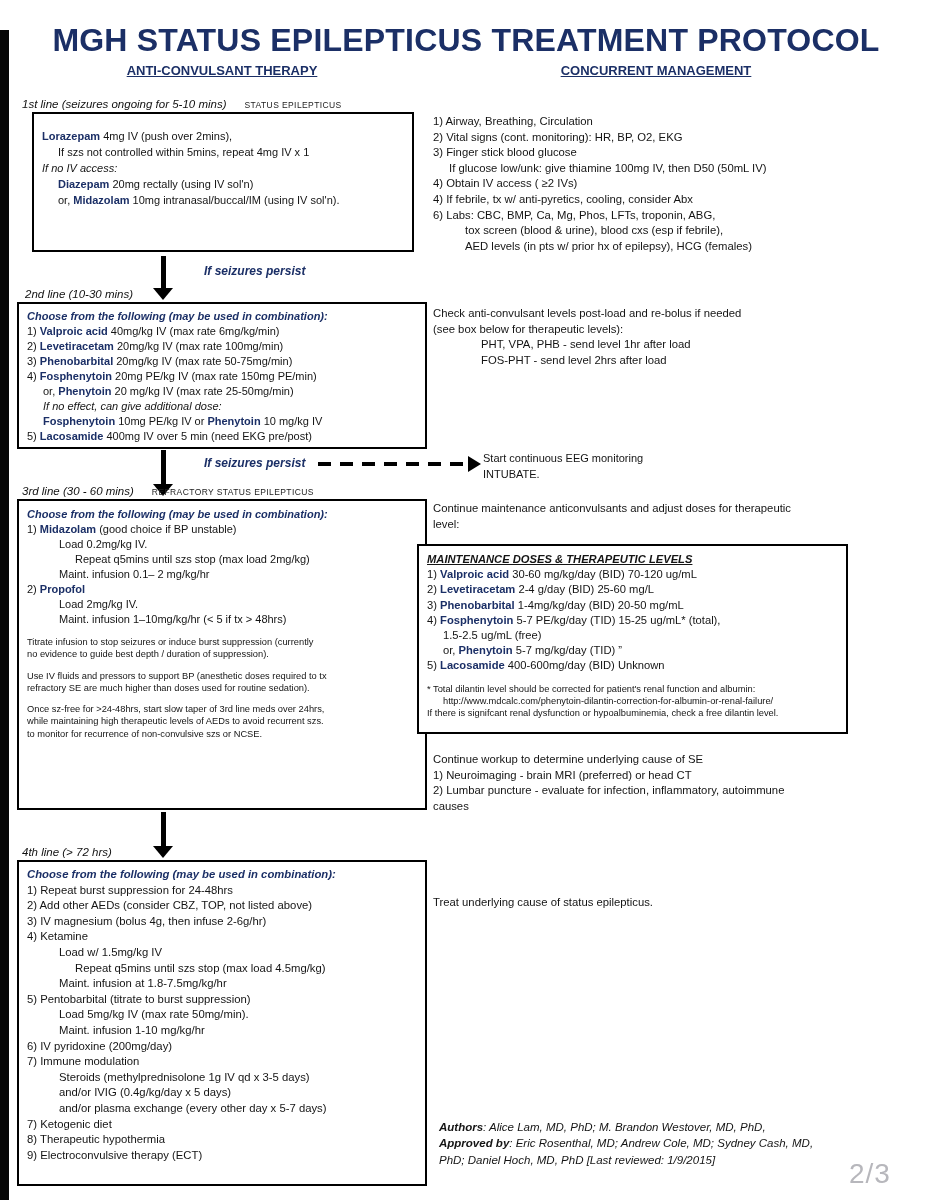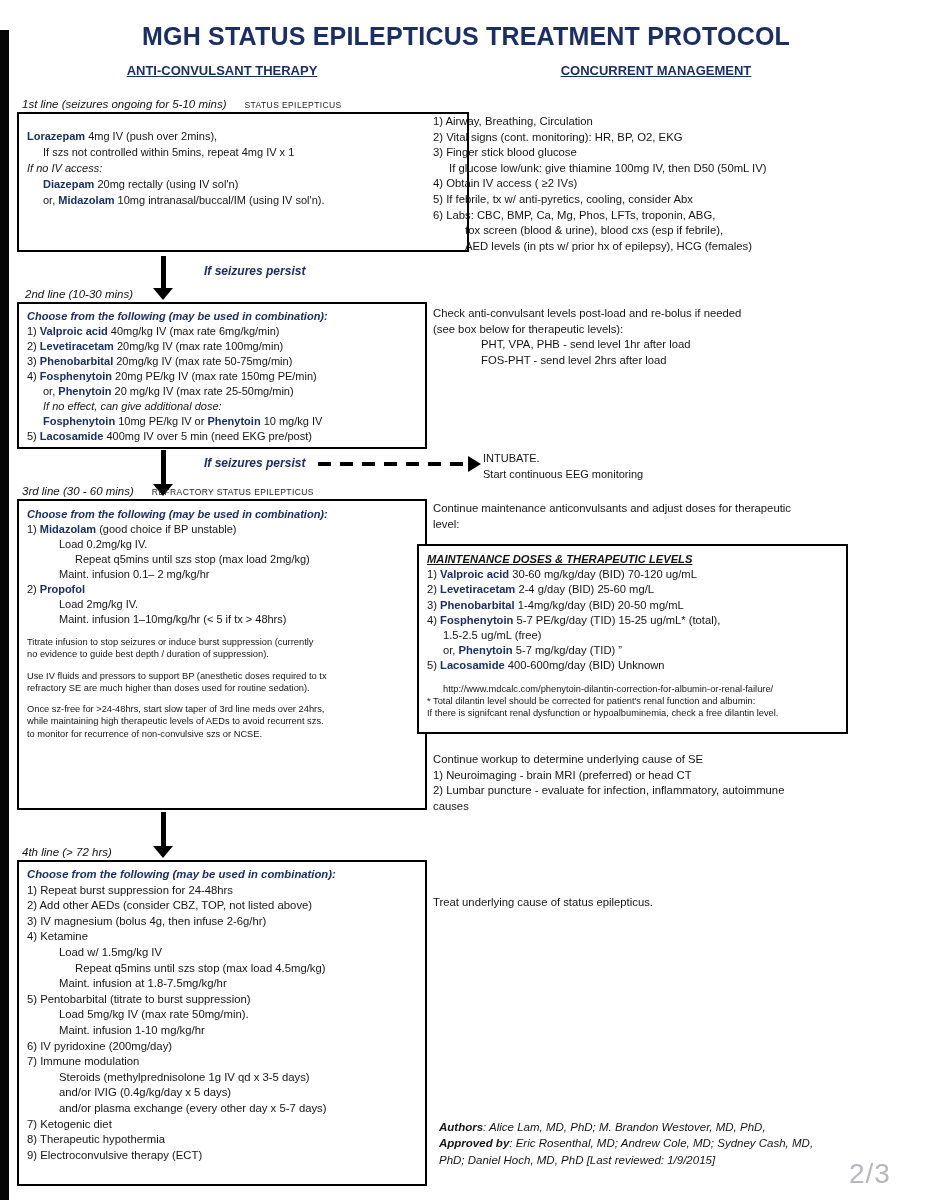--- a/index.html
+++ b/index.html
@@ -6,39 +6,39 @@
   html, body { background: #ffffff; }
   .page {
     position: relative; width: 932px; height: 1200px; margin: 0 auto;
     background: #ffffff; overflow: hidden;
     font-family: "Liberation Sans", "DejaVu Sans", sans-serif; color: #141414;
   }
   .scan-edge { position: absolute; left: 0; top: 30px; width: 9px; height: 1170px; background: #060606; }
 
   .title {
     position: absolute; top: 22px; left: 0; width: 932px; text-align: center;
-    font-size: 25px; font-weight: 700; color: var(--navy); letter-spacing: 0.2px;
+    font-size: 32px; font-weight: 700; color: var(--navy); letter-spacing: 0.2px;
   }
   .col-head {
     position: absolute; top: 63px; font-size: 13px; font-weight: 700;
     color: var(--navy); text-decoration: underline; text-align: center;
   }
   #lh { left: 17px;  width: 410px; }
   #rh { left: 440px; width: 432px; }
 
   .sec-label { position: absolute; display: flex; align-items: baseline; gap: 18px; white-space: nowrap; }
   .slbl { font-style: italic; font-size: 11.5px; color: #111; }
   .stag { font-size: 8.5px; letter-spacing: 0.4px; color: #222; }
   #sec1 { left: 22px; top: 98px; }
   #sec2 { left: 25px; top: 288px; }
   #sec3 { left: 22px; top: 485px; }
   #sec4 { left: 22px; top: 846px; flex-direction: column; }
 
   .box { position: absolute; border: 2px solid #000; background: #fff; padding: 5px 8px; }
-  #box1 { left: 17px; top: 112px; width: 452px; height: 140px; padding-top: 14px; }
+  #box1 { left: 32px; top: 112px; width: 382px; height: 140px; padding-top: 14px; }
   #box2 { left: 17px; top: 302px; width: 410px; height: 147px; }
   #box3 { left: 17px; top: 499px; width: 410px; height: 311px; padding-top: 6px; }
   #box4 { left: 17px; top: 860px; width: 410px; height: 326px; }
   #maintbox { left: 417px; top: 544px; width: 431px; height: 190px; padding-top: 6px; }
 
   .tline { font-size: 11px; line-height: 15px; white-space: nowrap; }
   #box1 .tline { line-height: 16px; }
   #box4 .tline { font-size: 11.3px; line-height: 15.6px; }
   #maintbox .tline { font-size: 11.2px; line-height: 15.2px; }
   .tline.small { font-size: 9.3px; line-height: 12.3px; }
@@ -129,22 +129,22 @@
     <div class="shaft"></div>
     <div class="vhead"></div>
   </div>
   <div class="persist" id="persist2">If seizures persist</div>
 
   <div class="harrow" id="dashedArrow">
     <div class="dash"></div>
     <div class="dhead"></div>
   </div>
   <div class="textblock" id="intubate">
+      <div class="tline"><span>Start continuous EEG monitoring</span></div>
       <div class="tline"><span>INTUBATE.</span></div>
-      <div class="tline"><span>Start continuous EEG monitoring</span></div>
     </div>
 
   <div class="sec-label" id="sec3">
     <span class="slbl">3rd line (30 - 60 mins)</span>
     <span class="stag">REFRACTORY STATUS EPILEPTICUS</span>
   </div>
   <div class="box" id="box3">
       <div class="tline"><span class="fb fi fn">Choose from the following (may be used in combination):</span></div>
       <div class="tline"><span>1) </span><span class="fb fn">Midazolam</span><span> (good choice if BP unstable)</span></div>
       <div class="tline" style="padding-left: 32px;"><span>Load 0.2mg/kg IV.</span></div>
@@ -195,21 +195,21 @@
       <div class="tline"><span>8) Therapeutic hypothermia</span></div>
       <div class="tline"><span>9) Electroconvulsive therapy (ECT)</span></div>
     </div>
 
   <div class="textblock" id="rb1">
       <div class="tline"><span>1) Airway, Breathing, Circulation</span></div>
       <div class="tline"><span>2) Vital signs (cont. monitoring): HR, BP, O2, EKG</span></div>
       <div class="tline"><span>3) Finger stick blood glucose</span></div>
       <div class="tline" style="padding-left: 16px;"><span>If glucose low/unk: give thiamine 100mg IV, then D50 (50mL IV)</span></div>
       <div class="tline"><span>4) Obtain IV access ( ≥2 IVs)</span></div>
-      <div class="tline"><span>5) If febrile, tx w/ anti-pyretics, cooling, consider Abx</span></div>
+      <div class="tline"><span>4) If febrile, tx w/ anti-pyretics, cooling, consider Abx</span></div>
       <div class="tline"><span>6) Labs: CBC, BMP, Ca, Mg, Phos, LFTs, troponin, ABG,</span></div>
       <div class="tline" style="padding-left: 32px;"><span>tox screen (blood &amp; urine), blood cxs (esp if febrile),</span></div>
       <div class="tline" style="padding-left: 32px;"><span>AED levels (in pts w/ prior hx of epilepsy), HCG (females)</span></div>
     </div>
   <div class="textblock" id="rb2">
       <div class="tline"><span>Check anti-convulsant levels post-load and re-bolus if needed</span></div>
       <div class="tline"><span>(see box below for therapeutic levels):</span></div>
       <div class="tline" style="padding-left: 48px;"><span>PHT, VPA, PHB - send level 1hr after load</span></div>
       <div class="tline" style="padding-left: 48px;"><span>FOS-PHT - send level 2hrs after load</span></div>
     </div>
@@ -220,22 +220,22 @@
   <div class="box" id="maintbox">
       <div class="tline"><span class="fb fi fu">MAINTENANCE DOSES &amp; THERAPEUTIC LEVELS</span></div>
       <div class="tline"><span>1) </span><span class="fb fn">Valproic acid</span><span> 30-60 mg/kg/day (BID) 70-120 ug/mL</span></div>
       <div class="tline"><span>2) </span><span class="fb fn">Levetiracetam</span><span> 2-4 g/day (BID) 25-60 mg/L</span></div>
       <div class="tline"><span>3) </span><span class="fb fn">Phenobarbital</span><span> 1-4mg/kg/day (BID) 20-50 mg/mL</span></div>
       <div class="tline"><span>4) </span><span class="fb fn">Fosphenytoin</span><span> 5-7 PE/kg/day (TID) 15-25 ug/mL* (total),</span></div>
       <div class="tline" style="padding-left: 16px;"><span>1.5-2.5 ug/mL (free)</span></div>
       <div class="tline" style="padding-left: 16px;"><span>or, </span><span class="fb fn">Phenytoin</span><span> 5-7 mg/kg/day (TID) ”</span></div>
       <div class="tline"><span>5) </span><span class="fb fn">Lacosamide</span><span> 400-600mg/day (BID) Unknown</span></div>
       <div class="tline gap"></div>
+      <div class="tline small"><span>* Total dilantin level should be corrected for patient's renal function and albumin:</span></div>
       <div class="tline small" style="padding-left: 16px;"><span>http://www.mdcalc.com/phenytoin-dilantin-correction-for-albumin-or-renal-failure/</span></div>
-      <div class="tline small"><span>* Total dilantin level should be corrected for patient's renal function and albumin:</span></div>
       <div class="tline small"><span>If there is signifcant renal dysfunction or hypoalbuminemia, check a free dilantin level.</span></div>
     </div>
   <div class="textblock" id="rb4">
       <div class="tline"><span>Continue workup to determine underlying cause of SE</span></div>
       <div class="tline"><span>1) Neuroimaging - brain MRI (preferred) or head CT</span></div>
       <div class="tline"><span>2) Lumbar puncture - evaluate for infection, inflammatory, autoimmune</span></div>
       <div class="tline"><span>causes</span></div>
     </div>
   <div class="textblock" id="rb5">
       <div class="tline"><span>Treat underlying cause of status epilepticus.</span></div>

